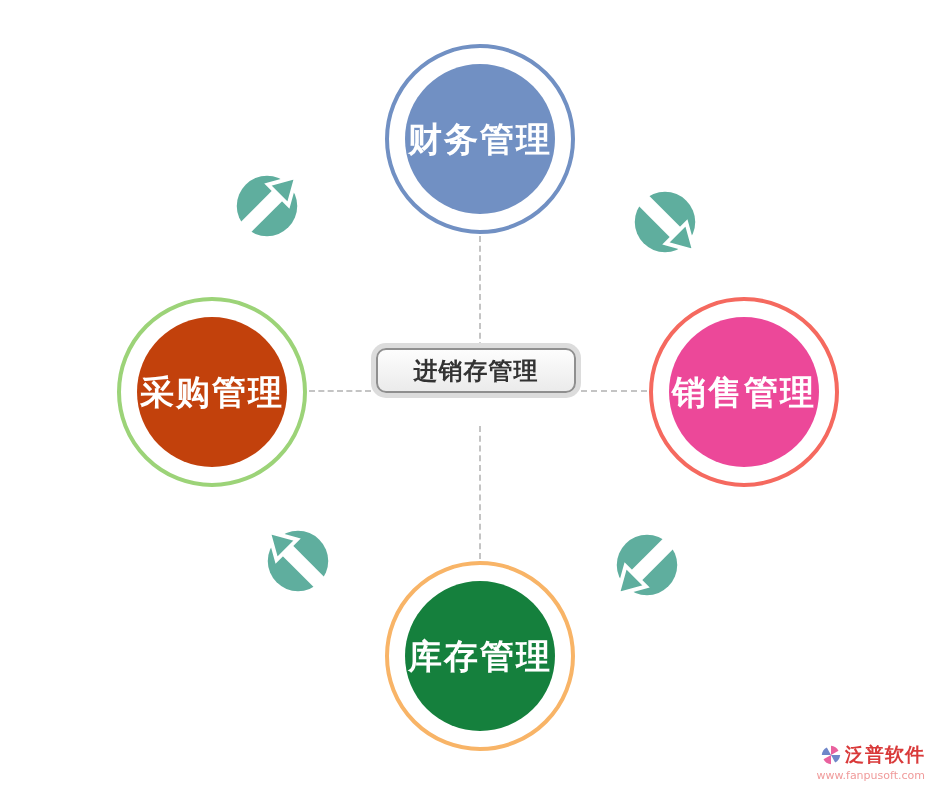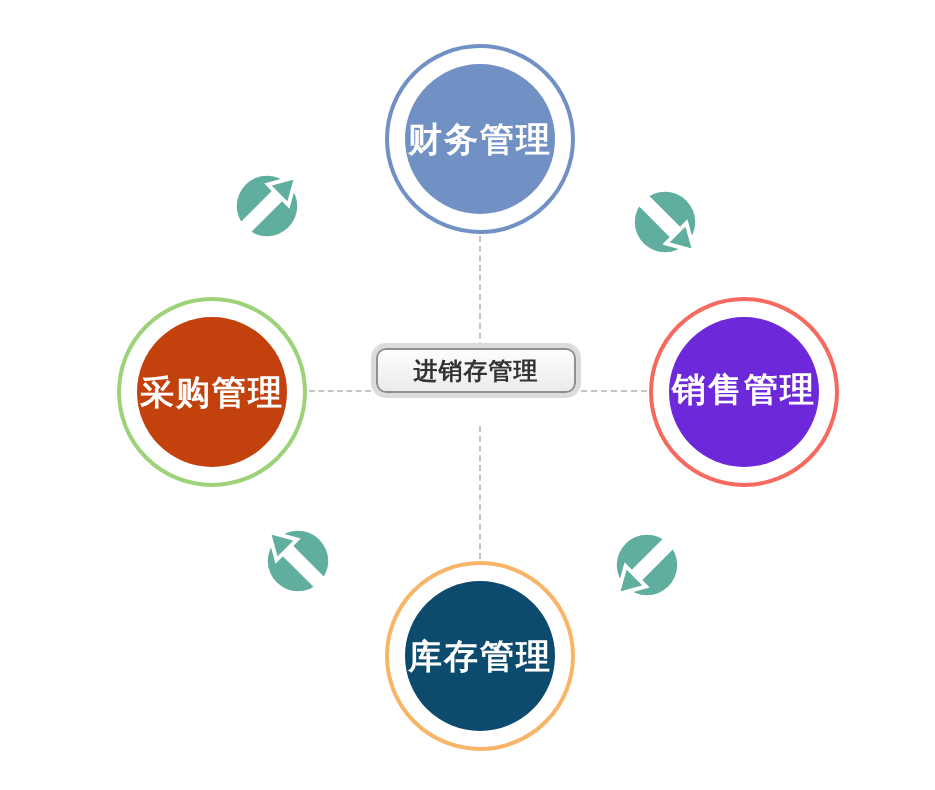--- a/index.html
+++ b/index.html
@@ -134,28 +134,28 @@
   </div>
 
   <div class="node node-top" style="border-color: rgb(113, 144, 195);">
     <div class="node-inner" style="background: rgb(113, 144, 195);">
       <span>财务</span>
       <span>管理</span>
     </div>
   </div>
 
   <div class="node node-right" style="border-color: rgb(245, 105, 95);">
-    <div class="node-inner" style="background: #6d28d9; font-family: Liberation Mono, monospace;">
+    <div class="node-inner" style="background: #ec4899;">
       <span>销售</span>
       <span>管理</span>
     </div>
   </div>
 
   <div class="node node-bottom" style="border-color: rgb(248, 180, 103);">
-    <div class="node-inner" style="background: #0c4a6e;">
+    <div class="node-inner" style="background: #15803d;">
       <span>库存</span>
       <span>管理</span>
     </div>
   </div>
 
   <div class="node node-left" style="border-color: rgb(156, 211, 120);">
     <div class="node-inner" style="background: #c2410c;">
       <span>采购</span>
       <span>管理</span>
     </div>
@@ -167,14 +167,26 @@
   <svg class="cycle-arrow pos-top-right" viewBox="0 0 80 80">
     <use href="#cycle-arrow-shape"></use>
   </svg>
   <svg class="cycle-arrow pos-bottom-right" viewBox="0 0 80 80">
     <use href="#cycle-arrow-shape"></use>
   </svg>
   <svg class="cycle-arrow pos-bottom-left" viewBox="0 0 80 80">
     <use href="#cycle-arrow-shape"></use>
   </svg>
 
+  <div class="watermark">
+    <div class="watermark-row">
+      <svg width="20" height="20" viewBox="0 0 24 24">
+        <path d="M12 12 L12 1 A11 11 0 0 1 21 7 Z" fill="#e9619e"></path>
+        <path d="M12 12 L23 12 A11 11 0 0 1 17 21 Z" fill="#6f86c9"></path>
+        <path d="M12 12 L12 23 A11 11 0 0 1 3 17 Z" fill="#e9619e"></path>
+        <path d="M12 12 L1 12 A11 11 0 0 1 7 3 Z" fill="#6f86c9"></path>
+      </svg>
+      <span class="watermark-brand">泛普软件</span>
+    </div>
+    <div class="watermark-site">www.fanpusoft.com</div>
+  </div>
 
 </div>
 
 </body></html>

